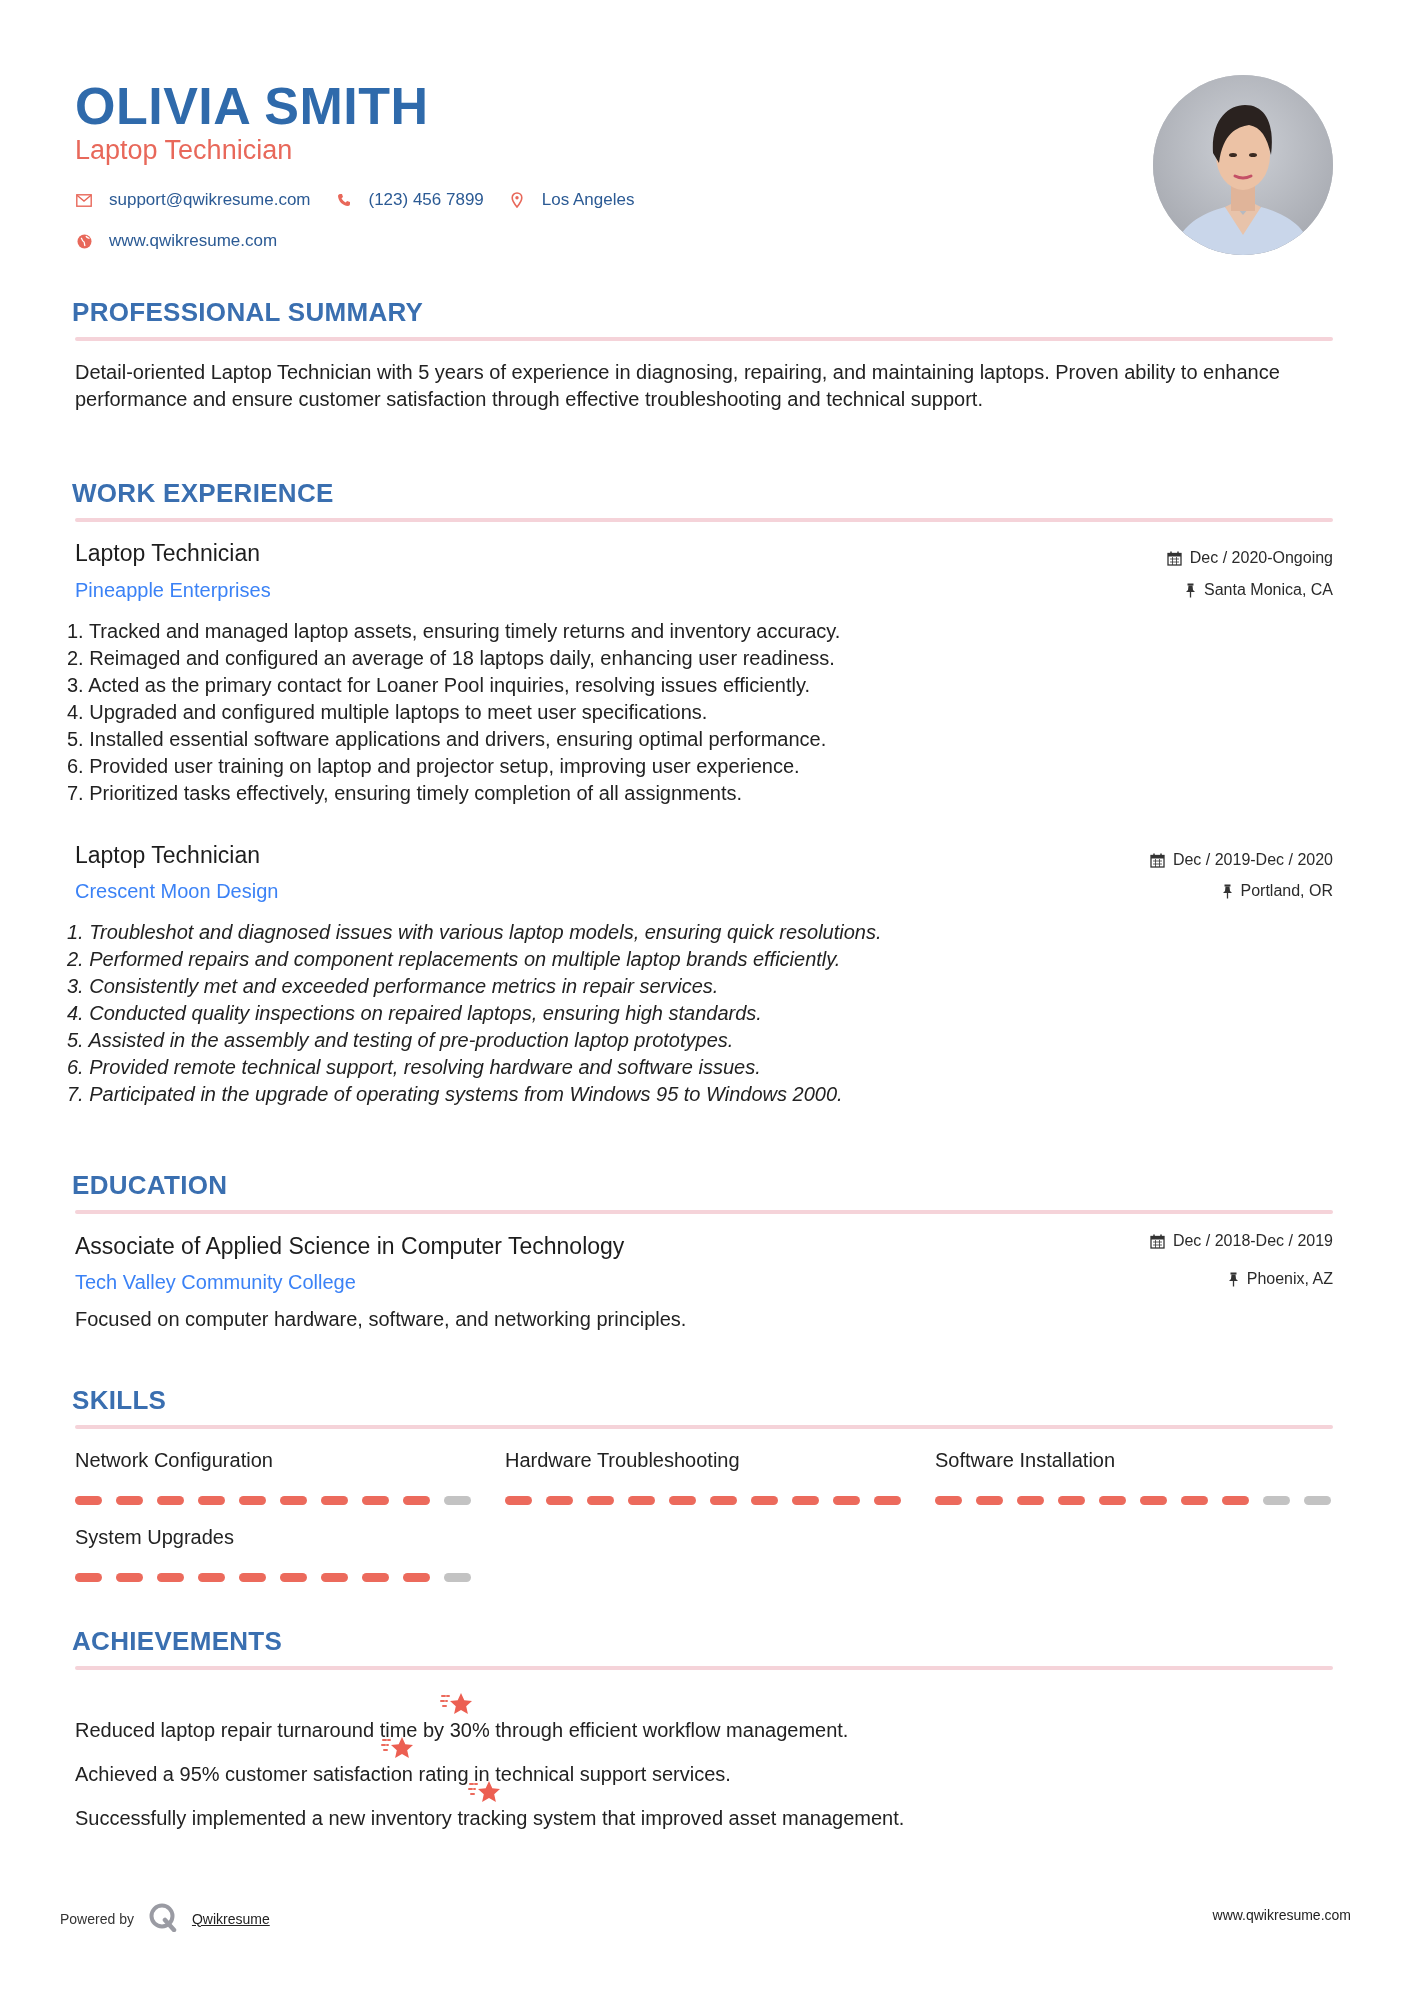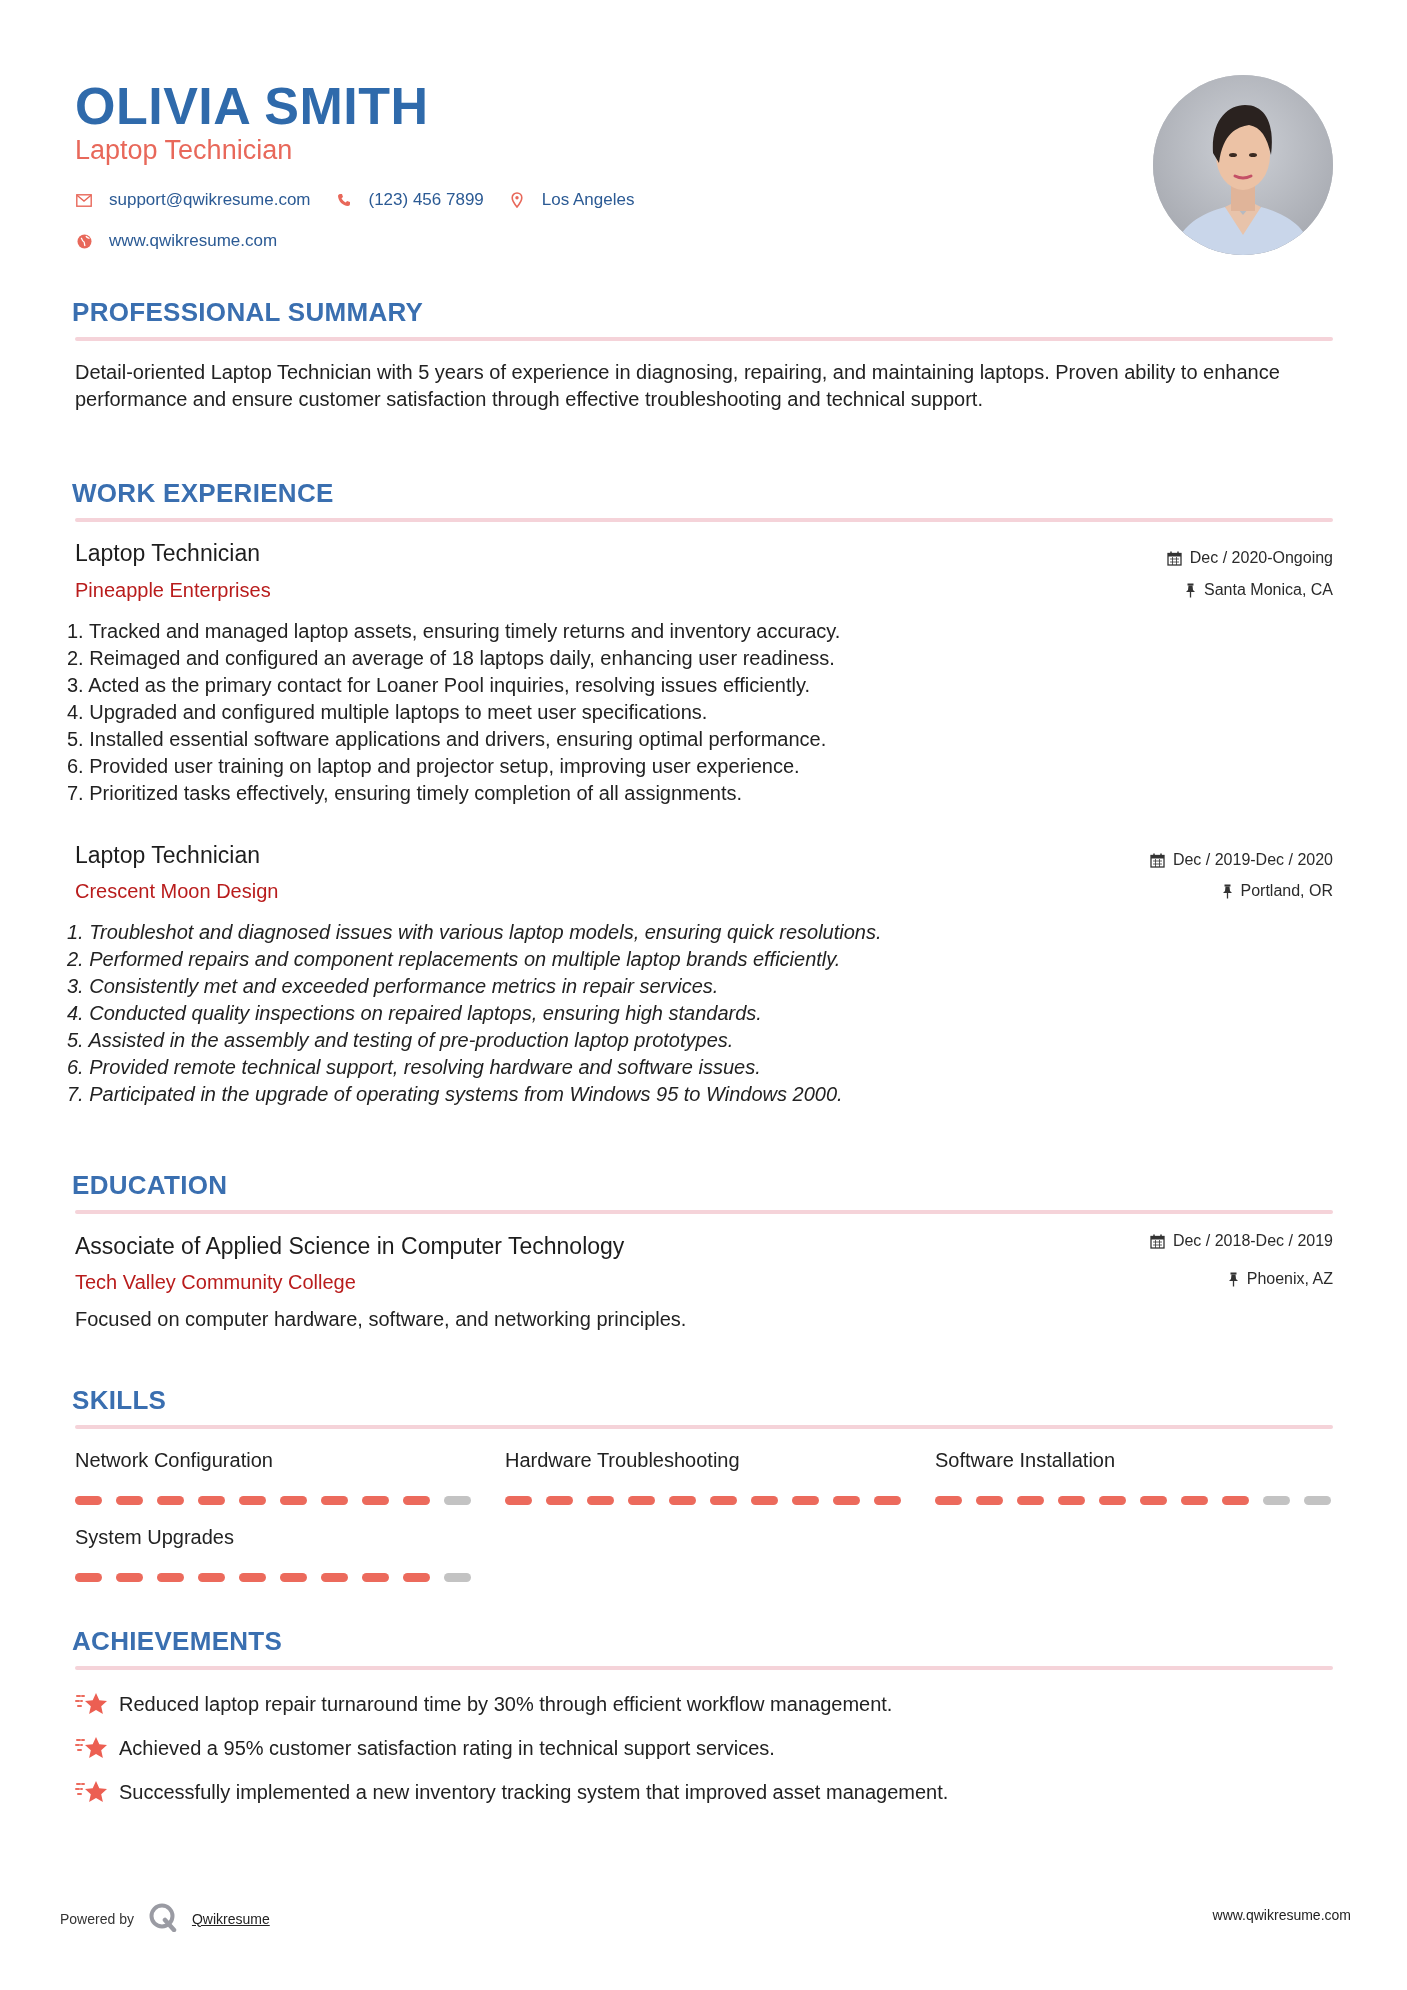--- a/index.html
+++ b/index.html
@@ -9,30 +9,30 @@
   .name { left: 75px; top: 76px; font-size: 52px; font-weight: 700; color: #2f6aab; letter-spacing: 0.5px; line-height: 60px; }
   .jobtitle { left: 75px; top: 134px; font-size: 27px; color: #e8685a; line-height: 32px; }
   .contact { font-size: 17px; color: #2b5a94; line-height: 22px; display: flex; align-items: center; }
   .contact .ic { width: 18px; height: 18px; margin-right: 16px; display: inline-flex; align-items: center; justify-content: center; }
   .contact .item { display: inline-flex; align-items: center; margin-right: 18px; }
   .photo { left: 1153px; top: 75px; width: 180px; height: 180px; border-radius: 50%; overflow: hidden; background: radial-gradient(circle at 50% 40%, #c9ccd2 0%, #b9bcc2 60%, #a9acb3 100%); }
   .section-h { left: 72px; font-size: 26px; font-weight: 700; color: #3a6fb0; letter-spacing: 0.3px; line-height: 30px; }
   .rule { left: 75px; width: 1258px; height: 4px; background: #f5d3d9; border-radius: 2px; }
   .para { left: 75px; width: 1262px; font-size: 20px; line-height: 27px; color: #222; }
   .entry-title { left: 75px; font-size: 23px; color: #1d1d1d; line-height: 28px; }
-  .entry-sub { left: 75px; font-size: 20px; color: #b91c1c; line-height: 26px; }
+  .entry-sub { left: 75px; font-size: 20px; color: #3b82f6; line-height: 26px; }
   .meta { right: 74px; font-size: 16px; color: #2a2a2a; line-height: 20px; display: flex; align-items: center; justify-content: flex-end; }
   .meta .mi { margin-right: 8px; display: inline-flex; }
   .bullets { left: 67px; font-size: 20px; line-height: 27px; color: #222; list-style: none; }
   .bullets li { white-space: nowrap; }
   .skill-label { font-size: 20px; color: #222; line-height: 26px; }
   .bar { display: flex; gap: 14px; }
   .seg { width: 27px; height: 9px; border-radius: 5px; background: #ec6a5c; }
   .seg.off { background: #c3c3c3; }
-  .ach { left: 75px; display: flex; align-items: center; font-size: 20px; color: #222; line-height: 26px; }
+  .ach { left: 75px; display: flex; align-items: center; font-size: 20px; color: #222; line-height: 26px; flex-direction: column; }
   .ach .star { width: 34px; height: 26px; margin-right: 10px; }
   .footer-left { left: 60px; top: 1902px; display: flex; align-items: center; font-size: 14px; color: #333; }
   .footer-left .q { margin: 0 14px 0 14px; }
   .footer-left a { color: #222; text-decoration: underline; font-size: 14px; }
   .footer-right { right: 56px; top: 1907px; font-size: 14px; color: #222; }
 </style>
 </head>
 <body>
 
 <div class="abs name">OLIVIA SMITH</div>

